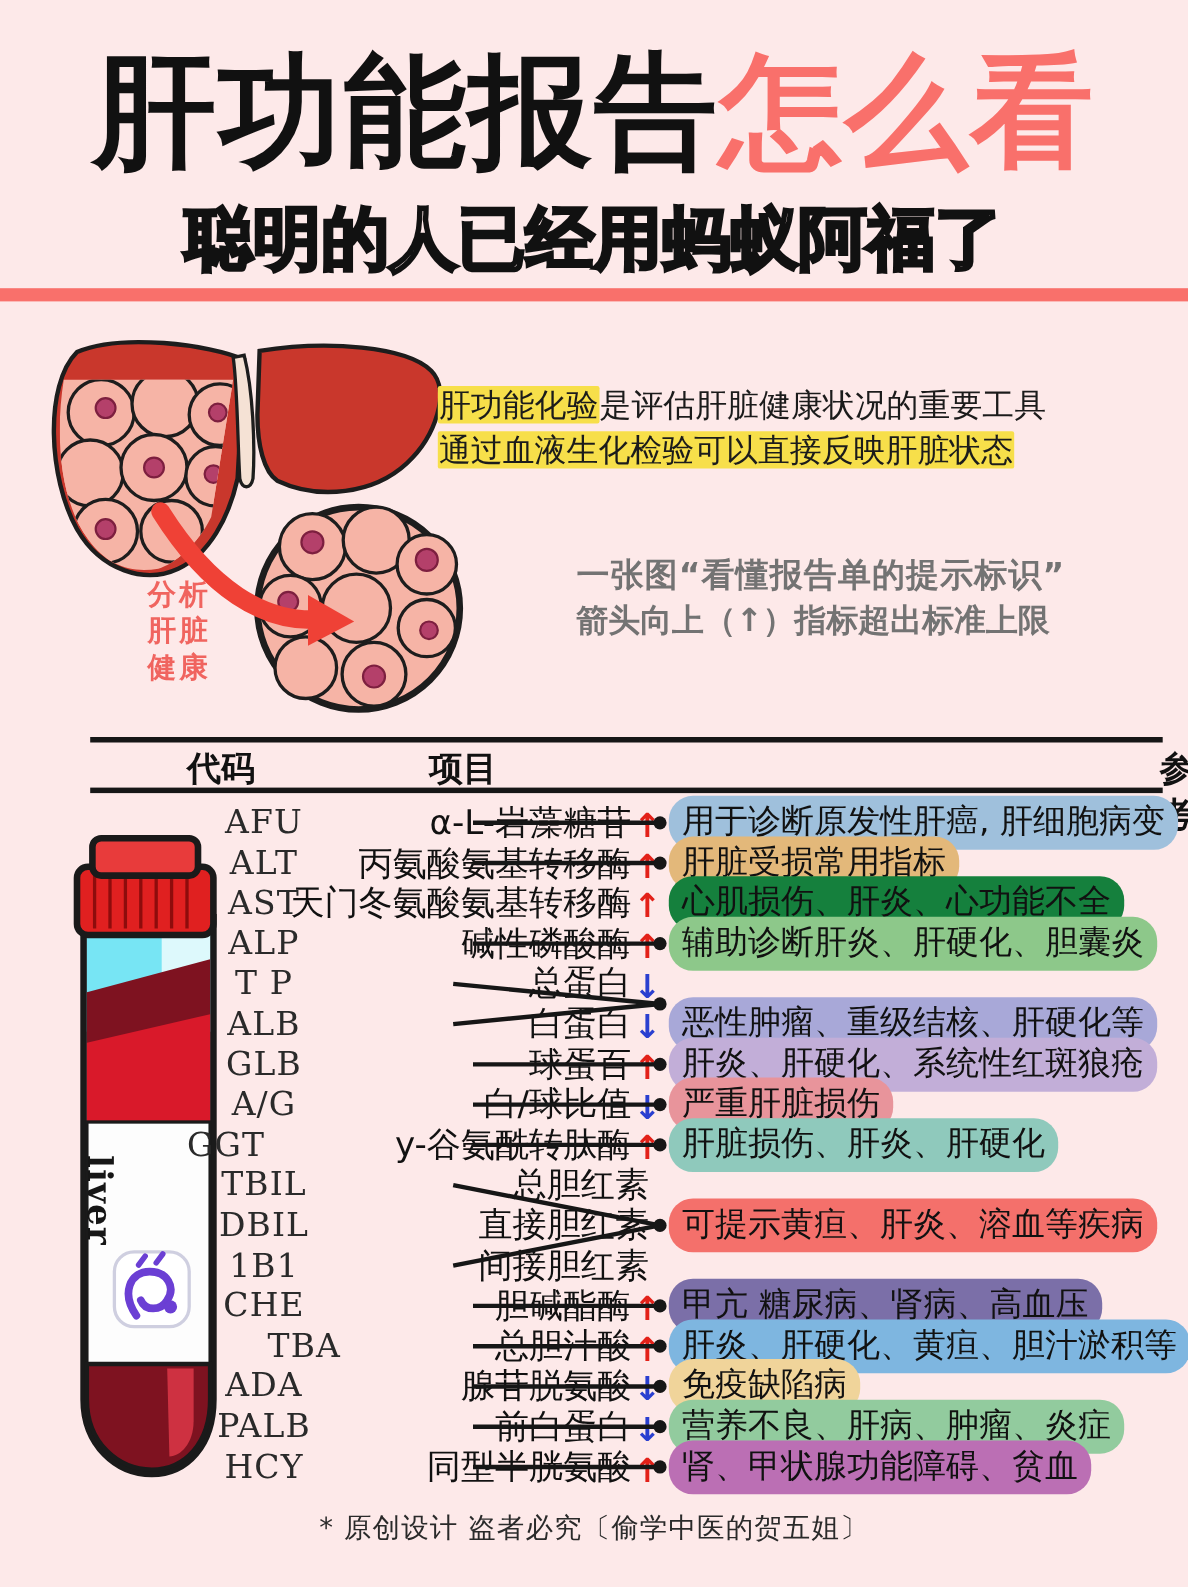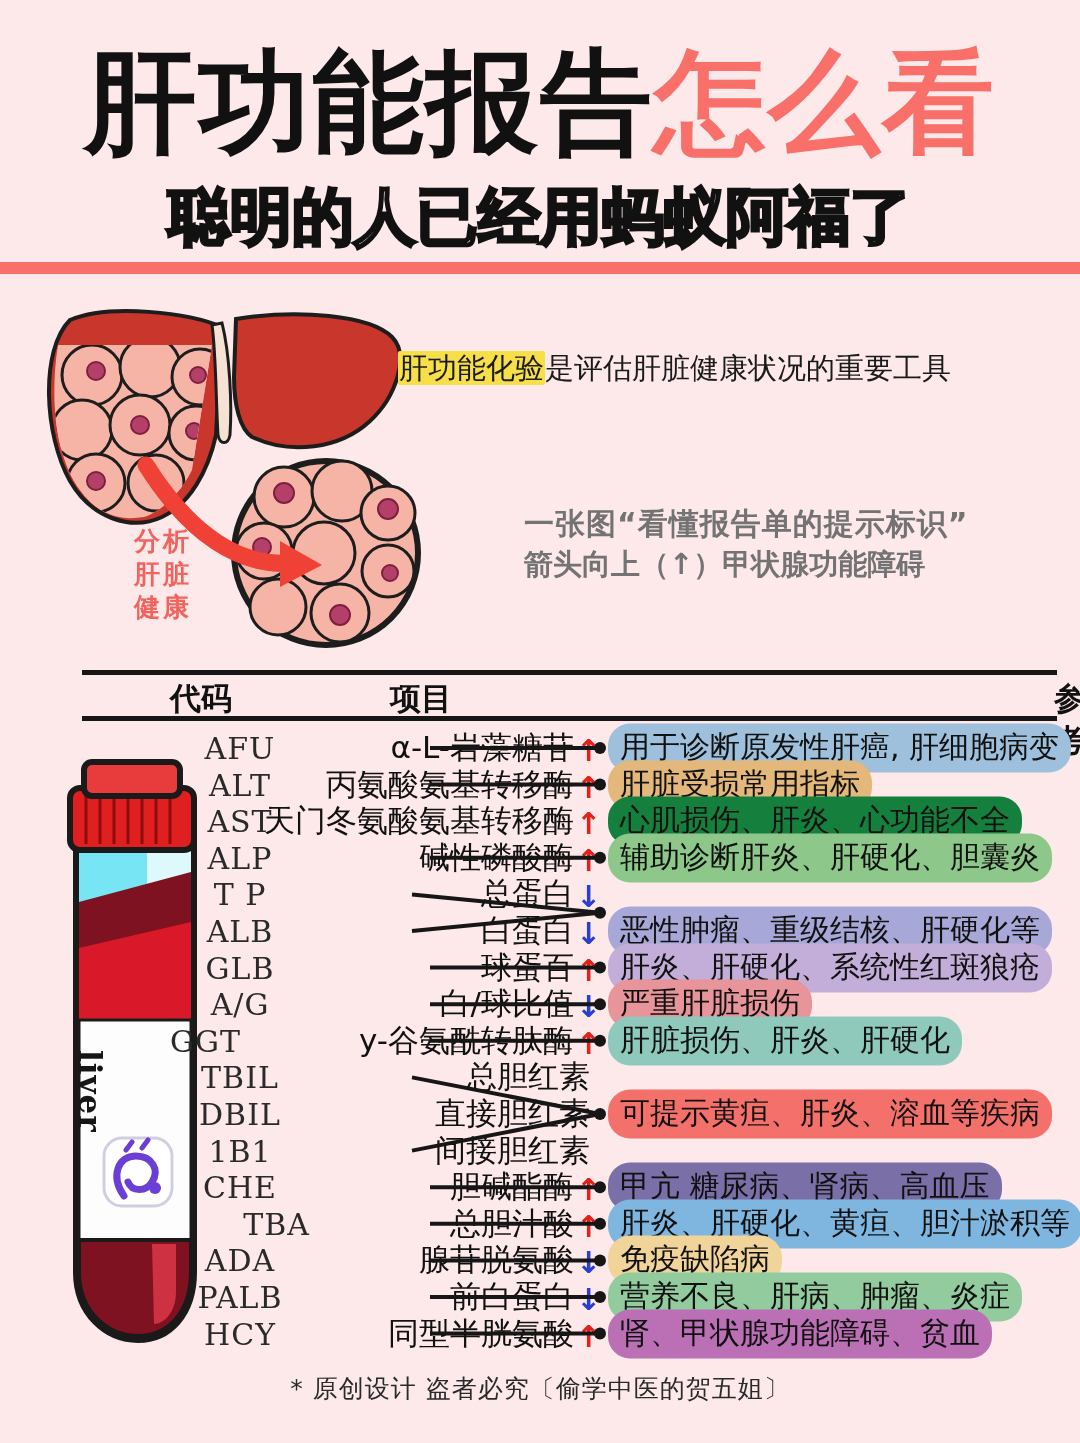--- a/index.html
+++ b/index.html
@@ -180,25 +180,28 @@
 <div id="liver-caption">
   <div>分析</div>
   <div>肝脏</div>
   <div>健康</div>
 </div>
 
 <div id="intro">
   <div class="line">
     <span class="hl">肝功能化验</span><span>是评估肝脏健康状况的重要工具</span>
   </div>
+  <div class="line">
+    <span class="hl">通过血液生化检验可以直接反映肝脏状态</span>
+  </div>
 </div>
 
 <div id="note">
   <div class="nline head">一张图“看懂报告单的提示标识”</div>
-  <div class="nline sub">箭头向上（↑）甲状腺功能障碍</div>
+  <div class="nline sub">箭头向上（↑）指标超出标准上限</div>
 </div>
 
 <div id="tbl-top"></div>
 <div id="tbl-head">
   <div class="th c1">代码</div>
   <div class="th c2">项目</div>
   <div class="th c3">参考</div>
 </div>
 <div id="tbl-bot"></div>
 

